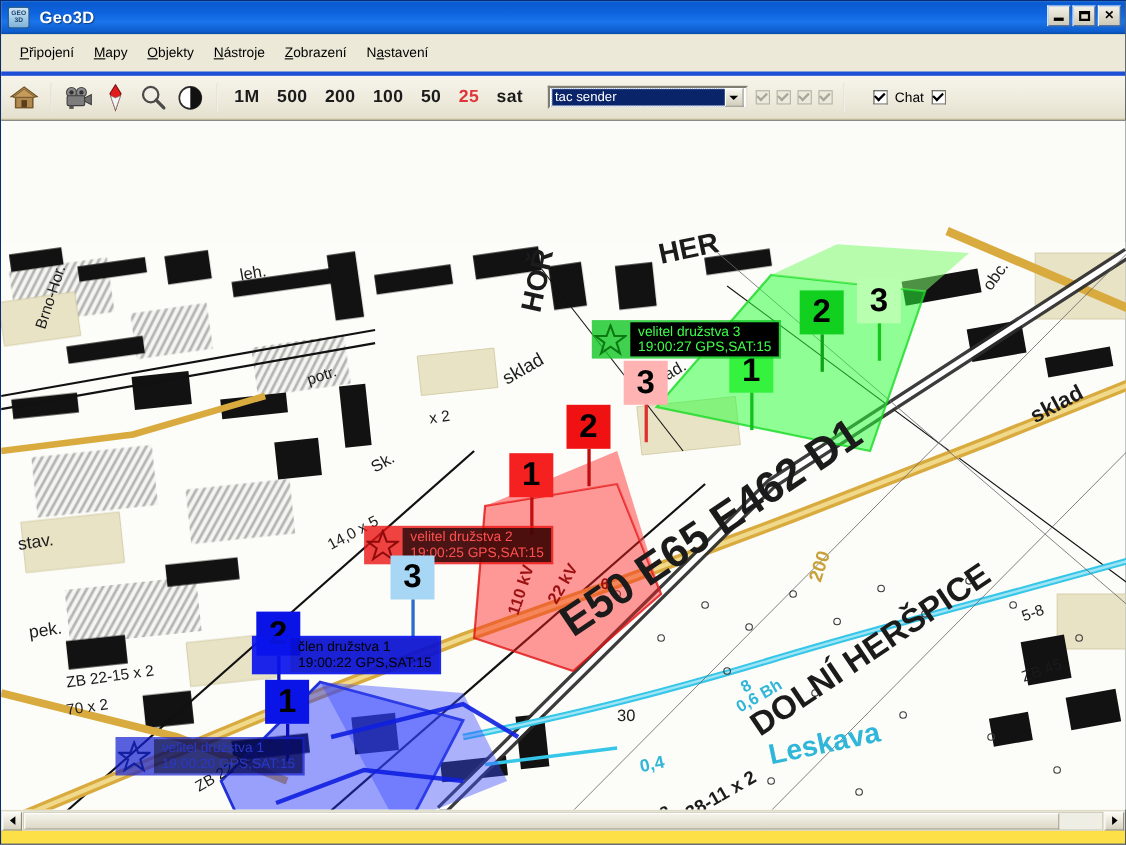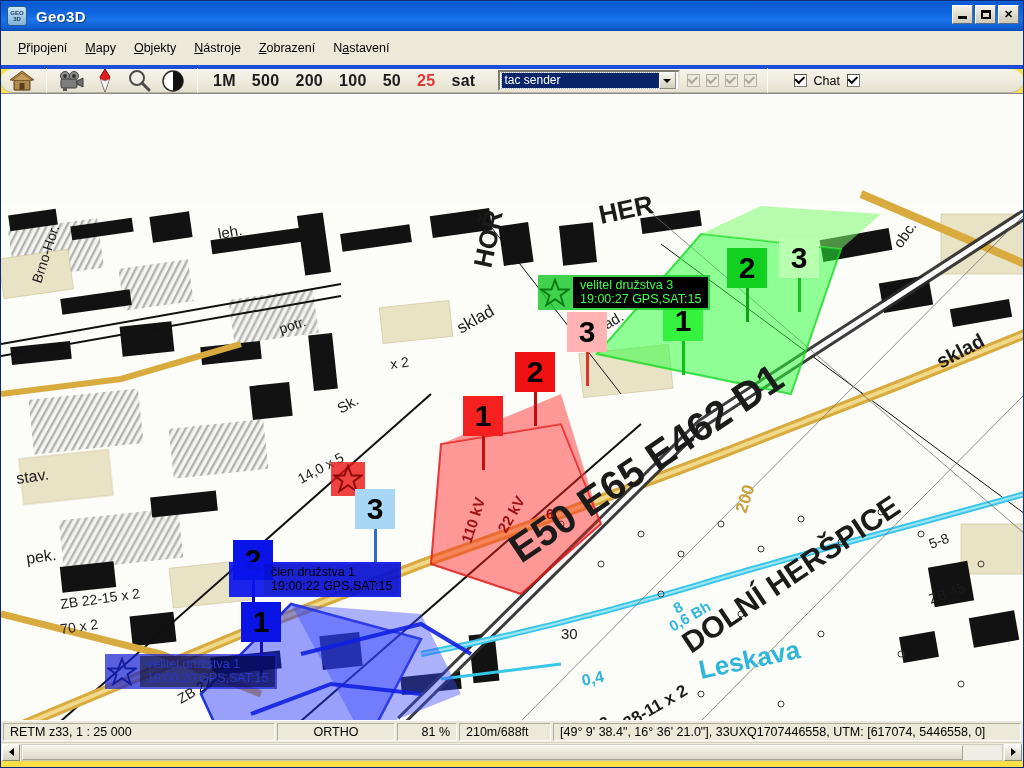--- a/index.html
+++ b/index.html
@@ -78,27 +78,26 @@
   }
   .menu-item {
     padding: 2px 9px 3px 9px;
     cursor: default;
     white-space: nowrap;
   }
   .menu-item u { text-decoration: underline; }
 
   
   #toolbar {
-    height: 24px;
+    height: 40px;
     background: linear-gradient(180deg,#f6f4ea 0%, #eeebdd 55%, #e4e0ce 100%);
     border-bottom: 1px solid #b9b5a3;
     display: flex; align-items: center;
     padding: 0 4px;
     position: relative;
-    border-radius: 19px;
   }
   .tb-sep {
     width: 1px; height: 26px;
     background: #b5b1a0;
     border-right: 1px solid #fdfcf6;
     margin: 0 7px;
     flex: 0 0 auto;
   }
   .tb-icon {
     width: 34px; height: 32px;
@@ -615,20 +614,24 @@
       <div class="stem" style="background:#c00d0d;"></div>
     </div>
     <div class="marker" style="left:462px; top:302px;">
       <div class="box" style="background:#f52020;">1</div>
       <div class="stem" style="background:#c20f0f;"></div>
     </div>
     <div class="label" style="left:330px; top:352px; background:rgba(235,20,20,.80);">
       <svg class="star" viewBox="0 0 32 32">
         <polygon points="16,2 19.8,12.2 30.6,12.2 21.9,18.6 25.2,29 16,22.6 6.8,29 10.1,18.6 1.4,12.2 12.2,12.2" fill="none" stroke="#8f0b0b" stroke-width="2"></polygon>
       </svg>
+      <div class="txtbox" style="background:rgba(0,0,0,.68);">
+        <div class="txt" style="color:#ff5050;">velitel družstva 2</div>
+        <div class="txt" style="color:#ff5050;">19:00:25 GPS,SAT:15</div>
+      </div>
     </div>
 
     <div class="marker" style="left:354px; top:395px;">
       <div class="box" style="background:#a8d7f5;">3</div>
       <div class="stem" style="background:#2a6ec9;"></div>
     </div>
     <div class="marker" style="left:232px; top:446px;">
       <div class="box" style="background:#0a14e6;">2</div>
       <div class="stem" style="background:#0a10b4;"></div>
     </div>
@@ -651,27 +654,20 @@
       <svg class="star" viewBox="0 0 32 32">
         <polygon points="16,2 19.8,12.2 30.6,12.2 21.9,18.6 25.2,29 16,22.6 6.8,29 10.1,18.6 1.4,12.2 12.2,12.2" fill="none" stroke="#121fa0" stroke-width="2"></polygon>
       </svg>
       <div class="txtbox" style="background:rgba(0,0,0,.45);">
         <div class="txt" style="color:#2a38c8;">velitel družstva 1</div>
         <div class="txt" style="color:#2a38c8;">19:00:20 GPS,SAT:15</div>
       </div>
     </div>
   </div>
 
-  <div id="statusbar">
-    <div class="sb-cell" id="sb-scale">RETM z33, 1 : 25 000</div>
-    <div class="sb-cell" id="sb-proj">ORTHO</div>
-    <div class="sb-cell" id="sb-pct">81 %</div>
-    <div class="sb-cell" id="sb-alt">210m/688ft</div>
-    <div class="sb-cell" id="sb-coord">[49° 9' 38.4", 16° 36' 21.0"],  33UXQ1707446558,  UTM: [617074, 5446558, 0]</div>
-  </div>
 
   <div id="hscroll">
     <div class="sb-arrow">
         <span class="la"></span>
       </div>
     <div id="hscroll-track">
       <div id="hscroll-thumb"></div>
     </div>
     <div class="sb-arrow">
         <span class="ra"></span>

